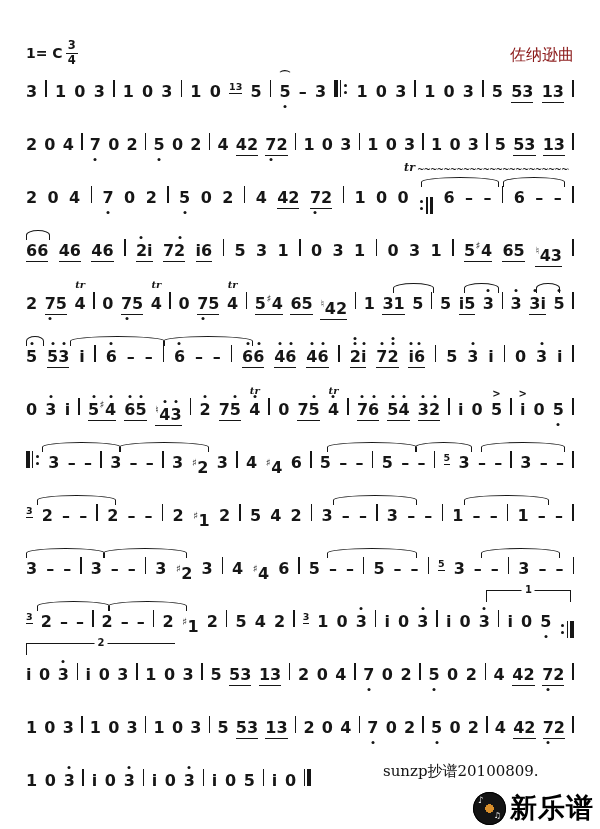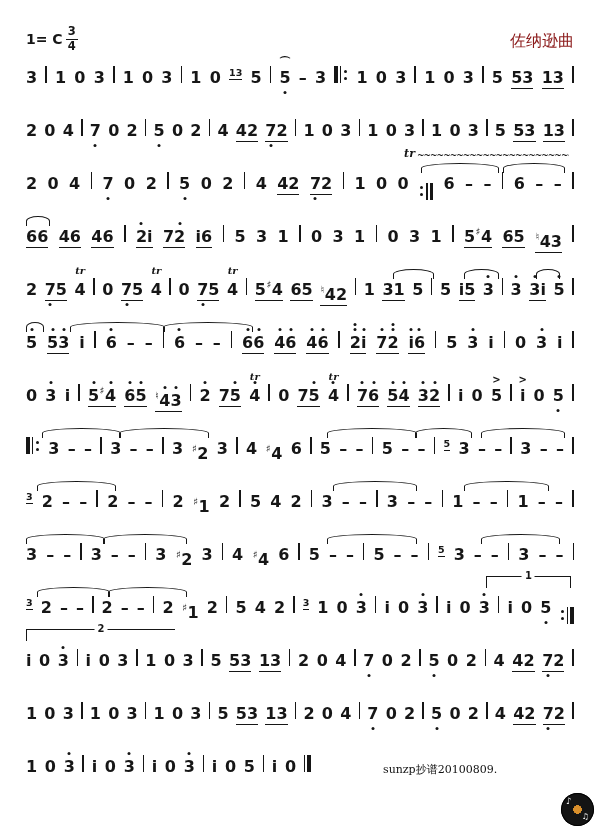--- a/index.html
+++ b/index.html
@@ -22,21 +22,21 @@
     text-align:center;
     color:var(--red);
     font-size:26px;
     font-weight:bold;
     letter-spacing:6px;
     line-height:1.15;
     font-family:"DejaVu Serif","Liberation Serif",serif;
   }
   .keyrow{
     display:flex;justify-content:space-between;align-items:flex-end;
-    margin-top:14px;
+    margin-top:28px;
   }
   .keysig{font-size:14px;font-weight:bold;display:inline-flex;align-items:center;gap:3px;}
   .frac{display:inline-flex;flex-direction:column;align-items:center;line-height:1;font-size:11.5px;font-weight:bold;}
   .frac .ft{border-bottom:1.4px solid var(--ink);padding:0 2px 1px 2px;}
   .frac .fb{padding-top:1px;}
   .composer{
     color:var(--red);font-size:16px;
     font-family:"DejaVu Serif","Liberation Serif",serif;
   }
   
@@ -82,21 +82,21 @@
   }
   .volta{position:absolute;top:-20px;height:11px;border-top:1.3px solid var(--ink);border-left:1.3px solid var(--ink);}
   .volta.closed{border-right:1.3px solid var(--ink);}
   .vlabel{position:absolute;top:-7px;left:50%;transform:translateX(-50%);background:#fff;padding:0 3px;font-size:10px;font-weight:bold;}
   .wave{position:absolute;top:-25px;display:flex;align-items:flex-end;}
   .wave .trlab{font-style:italic;font-weight:bold;font-size:11px;font-family:"DejaVu Serif","Liberation Serif",serif;margin-right:2px;}
   .wave .wv{font-size:9px;font-weight:bold;letter-spacing:-1px;white-space:nowrap;overflow:hidden;line-height:1;}
   
   .credit{
     position:absolute;left:383px;top:762px;
-    font-size:11px;
+    font-size:15px;
     font-family:"DejaVu Serif","Liberation Serif",serif;
     color:#111;
   }
   .logo{
     position:absolute;right:6px;bottom:3px;
     display:flex;align-items:center;gap:4px;
   }
   .vinyl{
     position:relative;width:33px;height:33px;border-radius:50%;
     background:radial-gradient(circle,#d98f2b 0 18%,#141414 19% 100%);
@@ -1519,15 +1519,16 @@
       </div>
     </div>
 
   <div class="credit">sunzp抄谱20100809.</div>
 
   <div class="logo">
     <span class="vinyl">
       <span class="n1">♪</span>
       <span class="n2">♫</span>
     </span>
+    <span class="logotext">新乐谱</span>
   </div>
 
 </div>
 
 </body></html>

